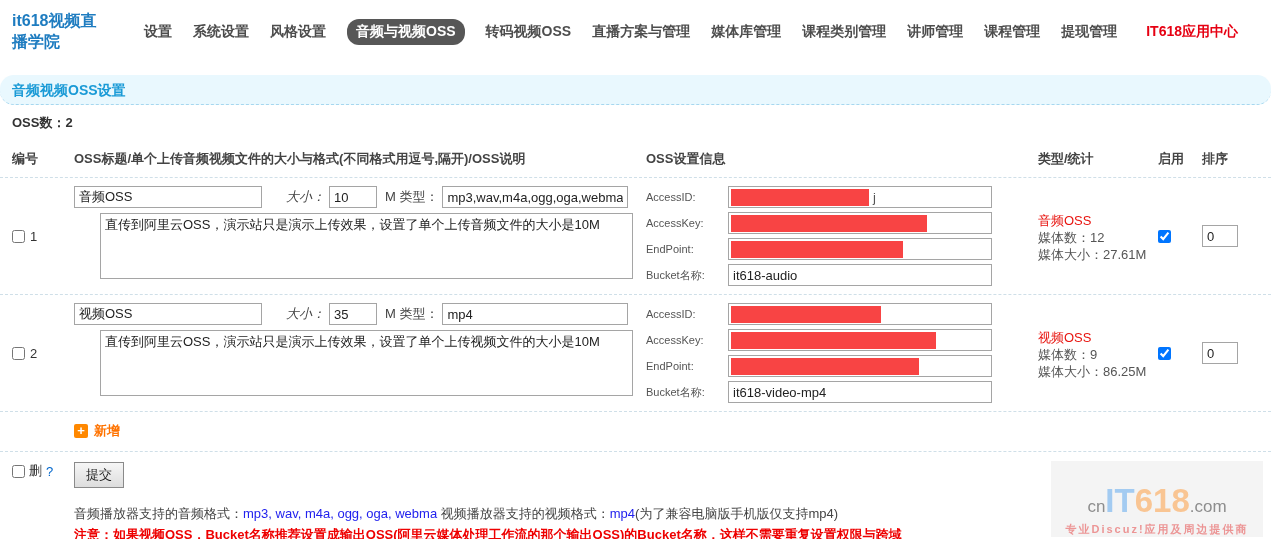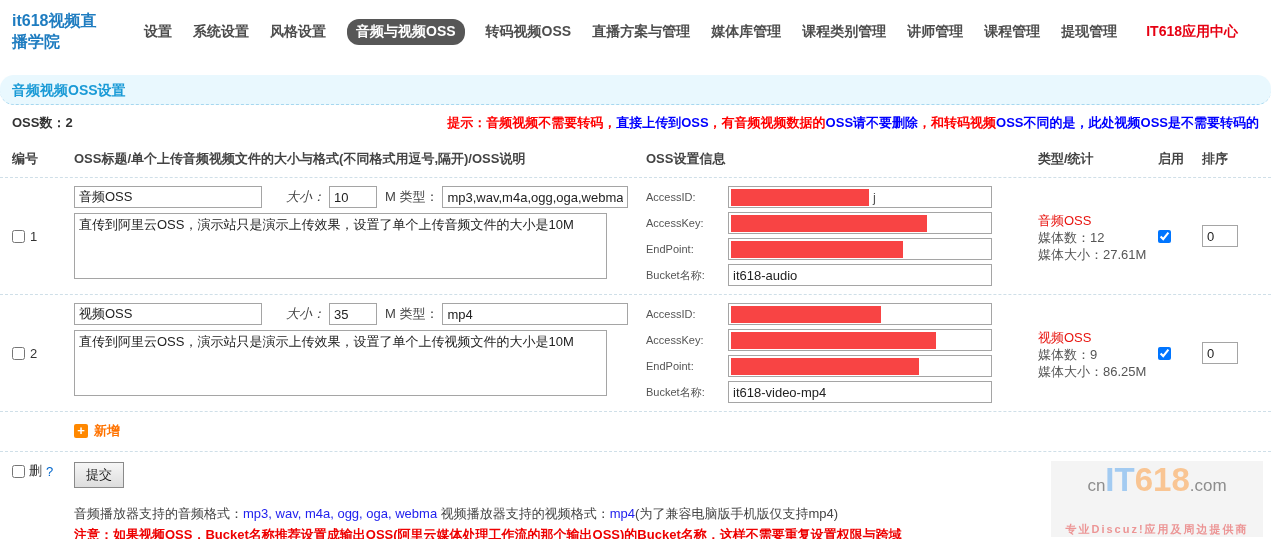--- a/index.html
+++ b/index.html
@@ -35,21 +35,21 @@
   .numcell input { margin-top:1px; }
 
   .line1 { display:flex; align-items:center; margin-bottom:5px; }
   .lbl { font-size:13px; color:#444; white-space:nowrap; }
   input[type=text] { height:22px; border:1px solid #a5a5a5; font-size:13px; padding:1px 4px; color:#222; font-family:"Liberation Sans","DejaVu Sans",sans-serif; background:#fff; }
   .title-input { width:188px; }
   .size-lbl { margin-left:24px; margin-right:4px;font-style:italic; }
   .size-input { width:48px; }
   .type-lbl { margin-left:8px; margin-right:4px; }
   .fmt-input { width:186px; }
-  textarea { width:533px; height:66px; border:1px solid #a5a5a5; font-size:13px; padding:2px 4px; color:#222; resize:none; font-family:"Liberation Sans","DejaVu Sans",sans-serif; }
+  textarea { width:533px; height:66px; border:1px solid #a5a5a5; font-size:13px; padding:2px 4px; color:#222; resize:none; font-family:"Liberation Sans","DejaVu Sans",sans-serif;margin-left:26px; }
 
   .oss-col { display:flex; flex-direction:column; gap:4px; }
   .oss-line { display:flex; align-items:center; }
   .oss-lbl { width:82px; font-size:11px; color:#555; }
   .oss-inwrap { position:relative; }
   .oss-input { width:264px; }
   .redact { position:absolute; left:3px; top:3px; height:17px; background:#f84444; }
   .remnant { position:absolute; top:4px; font-size:13px; color:#555; }
 
   .type-col { padding-top:26px; font-size:13px; line-height:17px; color:#555; }
@@ -70,21 +70,21 @@
   .del-q { color:#0066cc; }
   .submit-btn { font-size:13px; color:#222; padding:3px 11px; border:1px solid #8a8a8a; background:linear-gradient(#f6f6f6,#dddddd); cursor:pointer; font-family:"Liberation Sans","DejaVu Sans",sans-serif; }
 
   
   .foot { padding:8px 12px 0 74px; font-size:13px; line-height:19px; }
   .fmt-dark { color:#444; }
   .fmt-blue { color:#2222ee; }
   .note-line { color:#ee0000; font-weight:bold; margin-top:2px; }
 
   
-  .watermark { position:absolute; right:8px; bottom:2px; width:212px; height:76px; background:#f4f4f4; display:flex; flex-direction:column; align-items:center; justify-content:space-between; }
+  .watermark { position:absolute; right:8px; bottom:2px; width:212px; height:76px; background:#f4f4f4; display:flex; flex-direction:column; align-items:center; justify-content:flex-end; }
   .wm-logo { display:flex; align-items:baseline; }
   .wm-cn { font-size:17px; color:#8d8d8d; }
   .wm-it { font-size:33px; font-weight:bold; color:#a3cbf1; }
   .wm-618 { font-size:33px; font-weight:bold; color:#f9c593; }
   .wm-com { font-size:17px; color:#8d8d8d; }
   .wm-tag { font-size:11px; font-weight:bold; color:#ec9595; letter-spacing:2px; margin-top:2px; }
 </style>
 </head>
 <body>
 
@@ -105,21 +105,20 @@
     <a class="nav-item">提现管理</a>
     <a class="nav-item danger">IT618应用中心</a>
   </div>
 
   <div class="titlebar">
     <span>音频视频OSS设置</span>
   </div>
 
   <div class="countrow">
     <span class="oss-count">OSS数：2</span>
-    <span class="top-hint"><span class="hint-red">提示：音频视频不需要转码，</span><span class="hint-blue">直接上传到OSS</span><span class="hint-red">，有音频视频数据的</span><span class="hint-blue">OSS请不要删除</span><span class="hint-red">，和转码视频</span><span class="hint-blue">OSS不同的是，此处视频OSS是不需要转码的</span></span>
   </div>
 
   <div class="grid header-row">
     <div class="hcell">编号</div>
     <div class="hcell">OSS标题/单个上传音频视频文件的大小与格式(不同格式用逗号,隔开)/OSS说明</div>
     <div class="hcell">OSS设置信息</div>
     <div class="hcell">类型/统计</div>
     <div class="hcell">启用</div>
     <div class="hcell">排序</div>
   </div>

